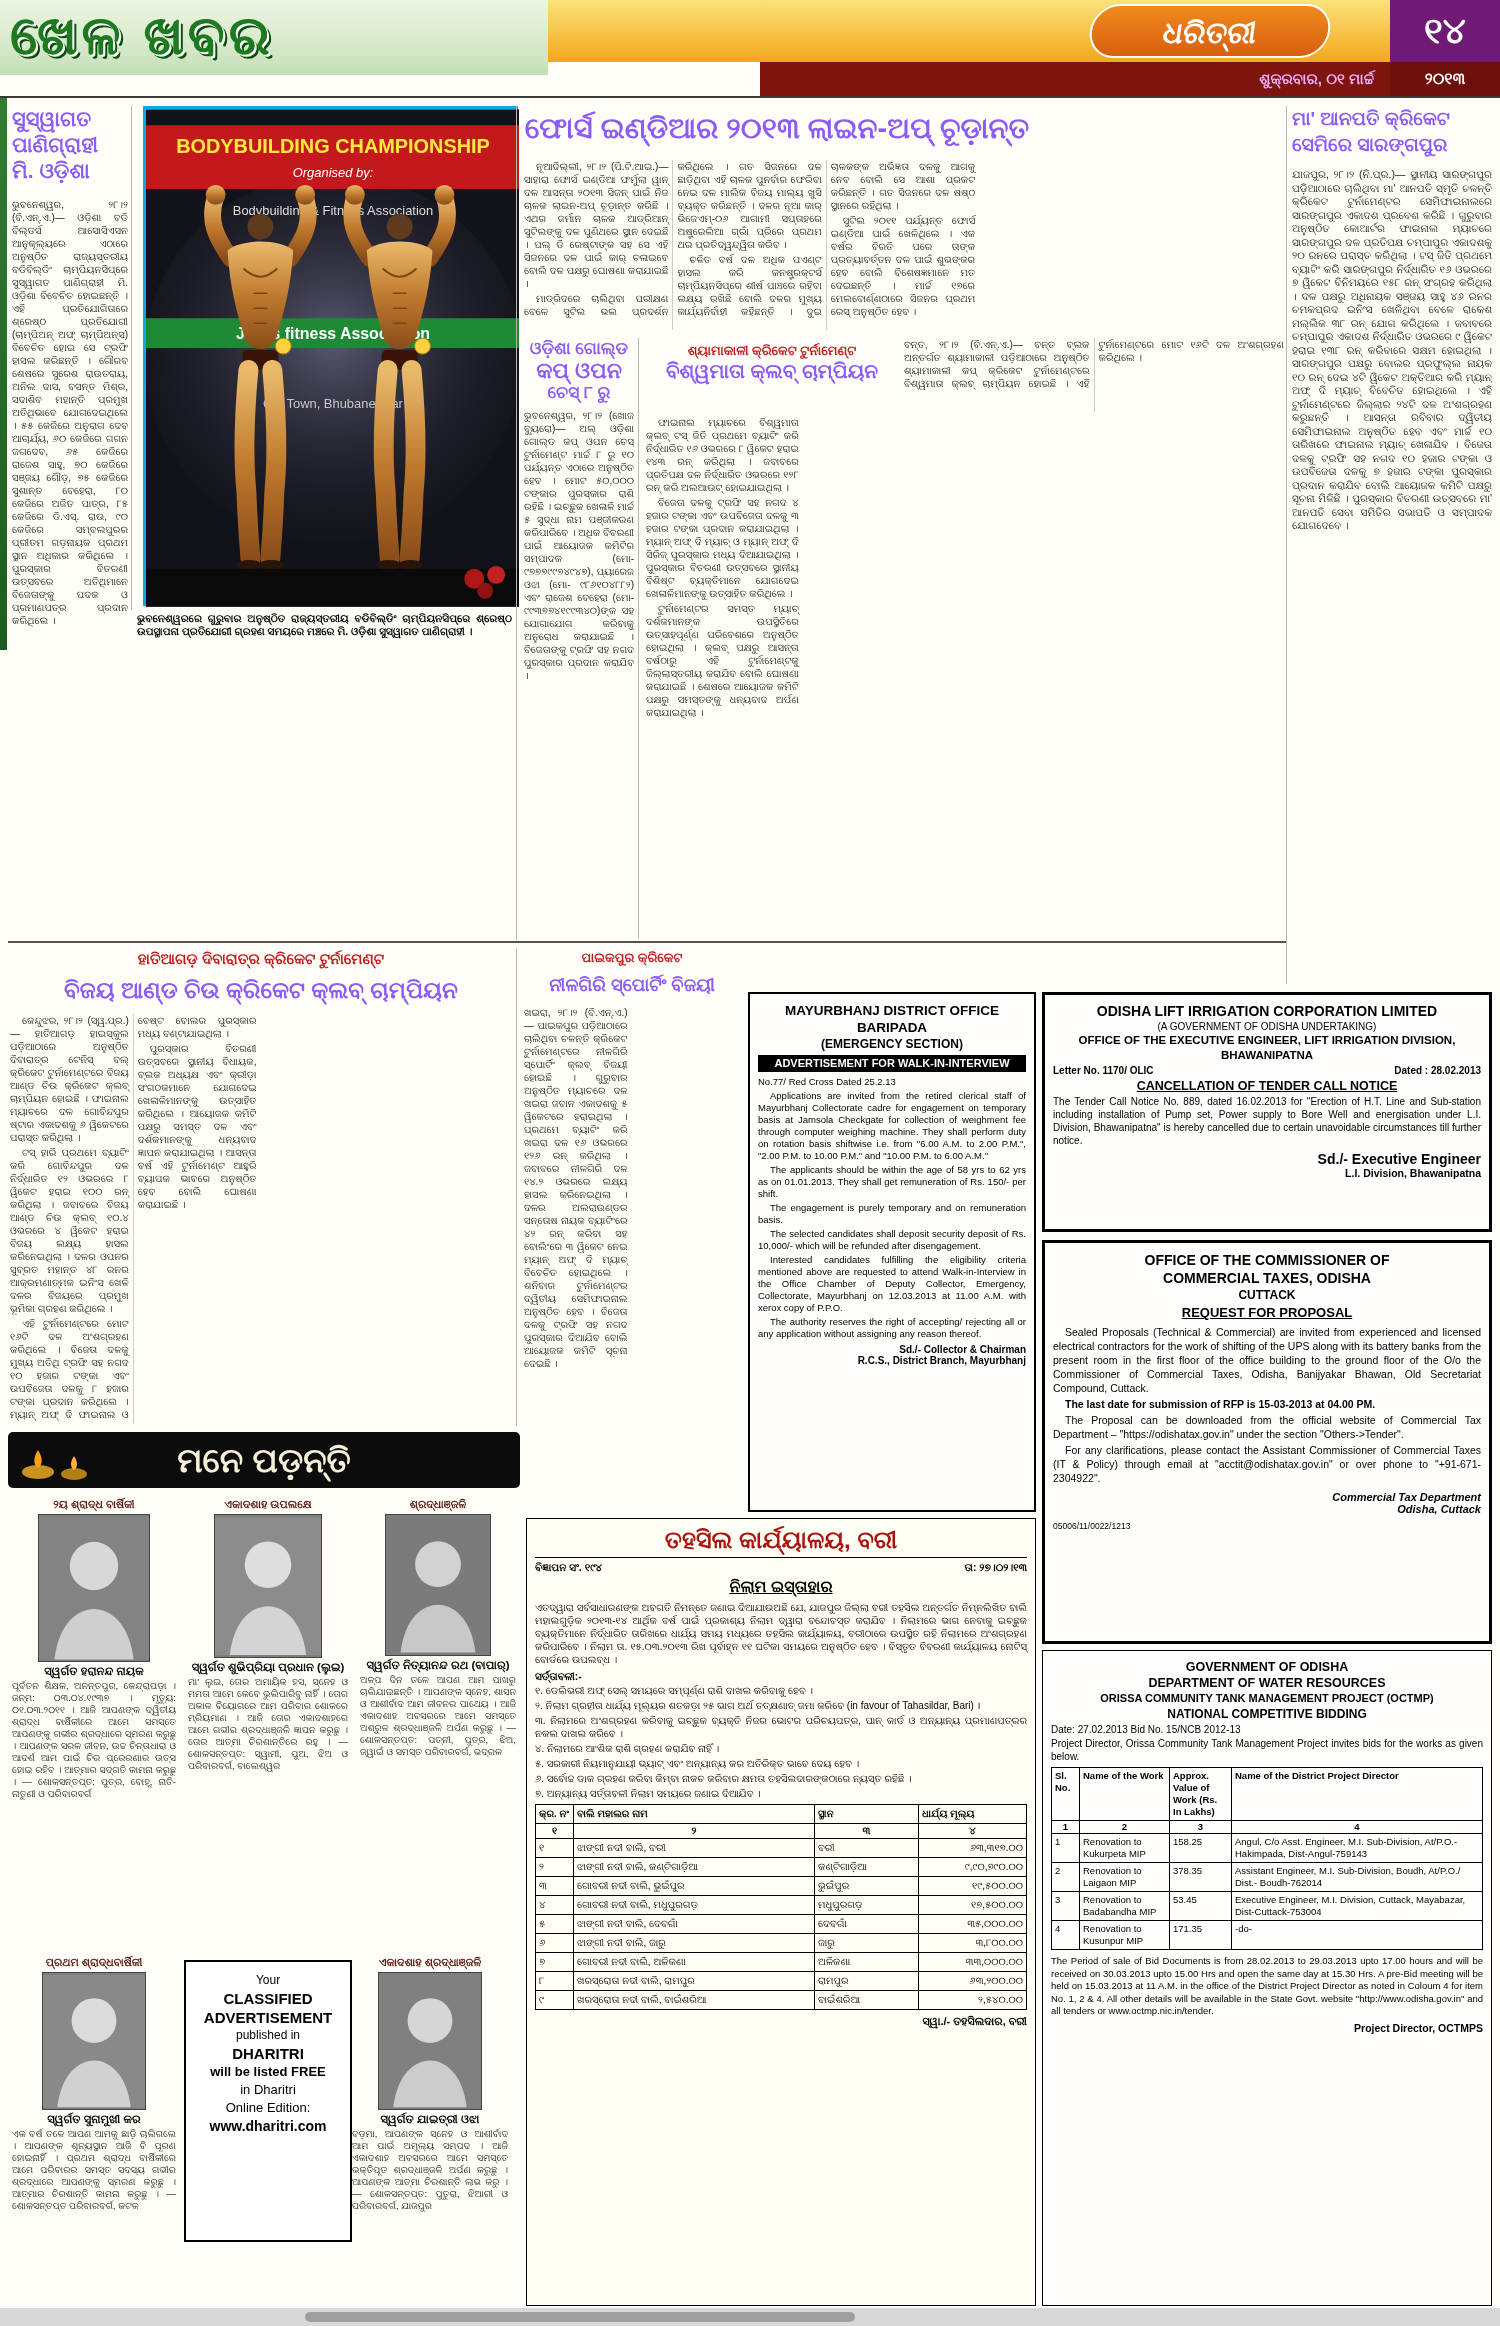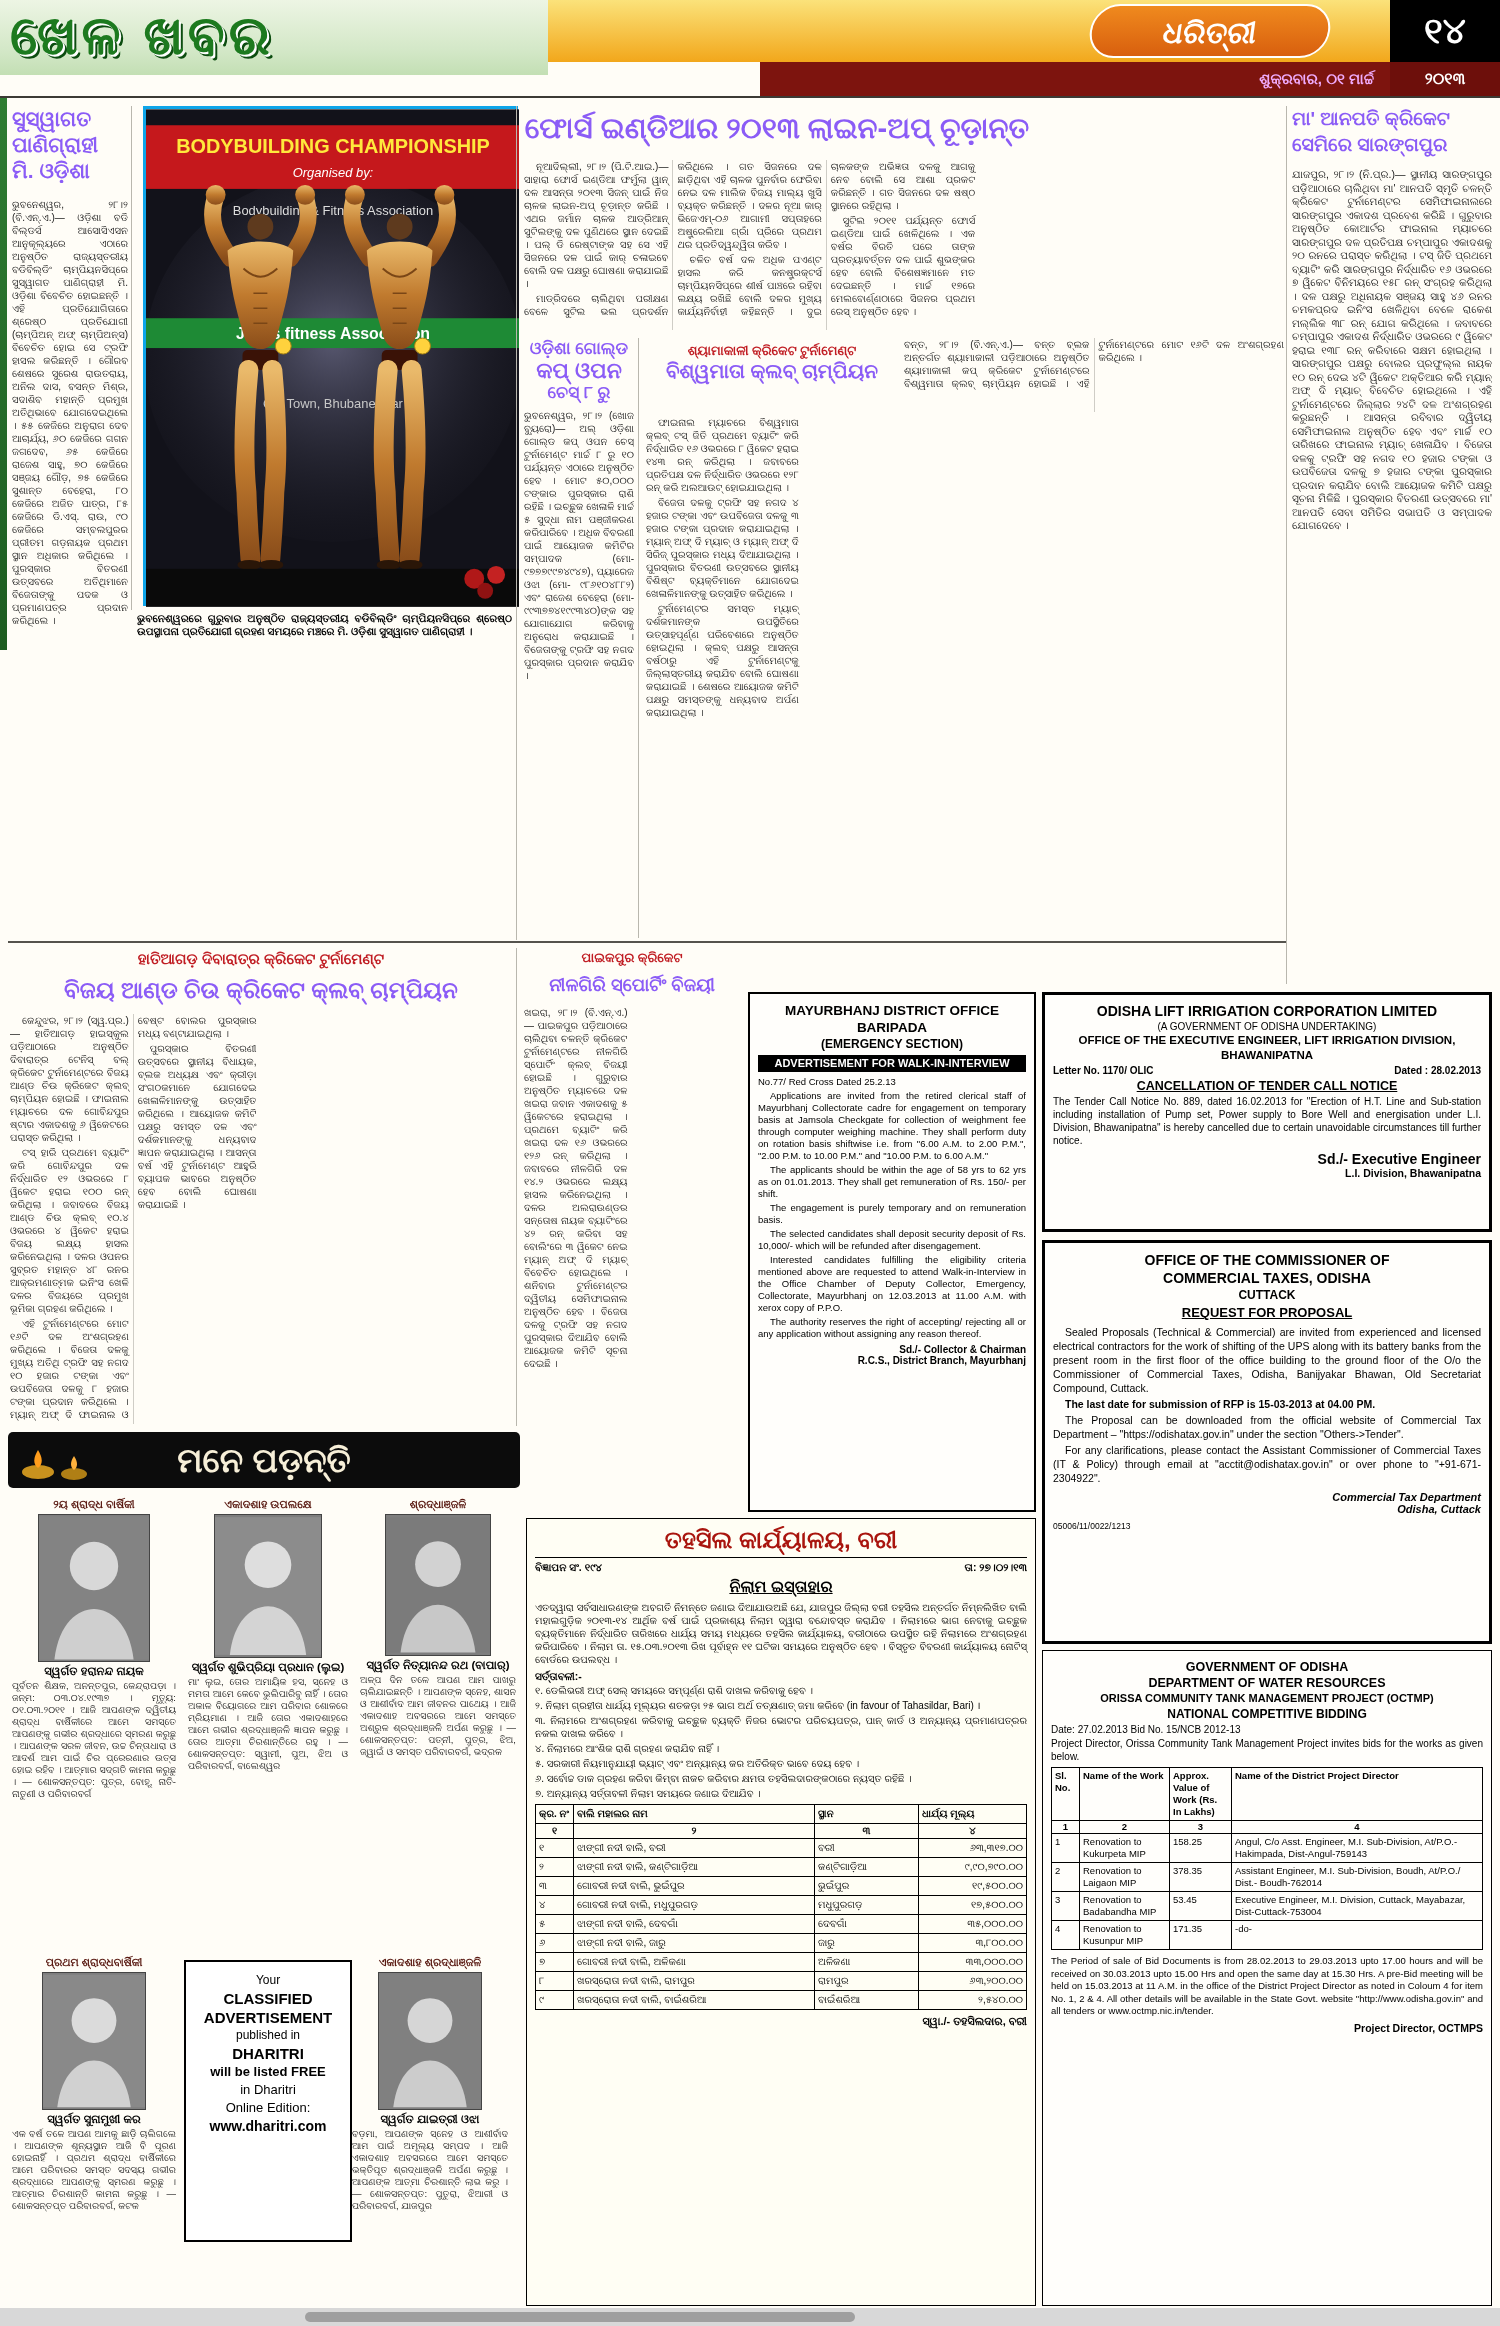--- a/index.html
+++ b/index.html
@@ -32,21 +32,21 @@
   .mem-header { font-size:11px; font-weight:bold; text-align:center; color:#5a1a12; }
   .mem-name { font-size:11.5px; font-weight:bold; text-align:center; margin:2px 0; }
   .mem-text { font-size:9.5px; line-height:12px; text-align:justify; color:#222; word-break:break-word; }
   .masthead-logo-bg { background:linear-gradient(180deg,#edf5e4,#d2e7c6 70%,#c3dfb4); }
   .logo-text { font-size:54px; font-weight:800; letter-spacing:4px; color:#1d7a1f;
                text-shadow:2px 2px 0 #ffffff, 4px 4px 0 #0c4d10; }
   .yellow-band { background:linear-gradient(180deg,#fbe27a,#f2a71b); }
   .dharitri-lozenge { background:linear-gradient(180deg,#f08a1e,#d85f0e); border:2px solid #fff;
                       border-radius:28px; transform:skewX(-8deg); color:#fff; font-weight:bold;
                       font-size:30px; text-align:center; }
-  .maroon-box { background:#000000; color:#fff; text-align:center; font-weight:bold; }
+  .maroon-box { background:#701a75; color:#fff; text-align:center; font-weight:bold; }
   .date-strip { background:#7d140e; color:#f0abfc; font-weight:bold; font-size:15px; }
   .mem-banner { background:#0c0c0c; color:#f7efd8; border-radius:5px; font-size:34px; font-weight:bold;
                 text-align:center; line-height:56px; }
   .classified-box { border:2px solid #000; background:#fff; text-align:center; padding:10px 6px; }
   .cl-s { font-size:12px; line-height:17px; }
   .cl-b { font-size:15px; font-weight:bold; line-height:19px; }
   .cl-m { font-size:13px; line-height:18px; }
   .underl { text-decoration:underline; }
   .small9 { font-size:9.5px; line-height:12px; }
 </style>

